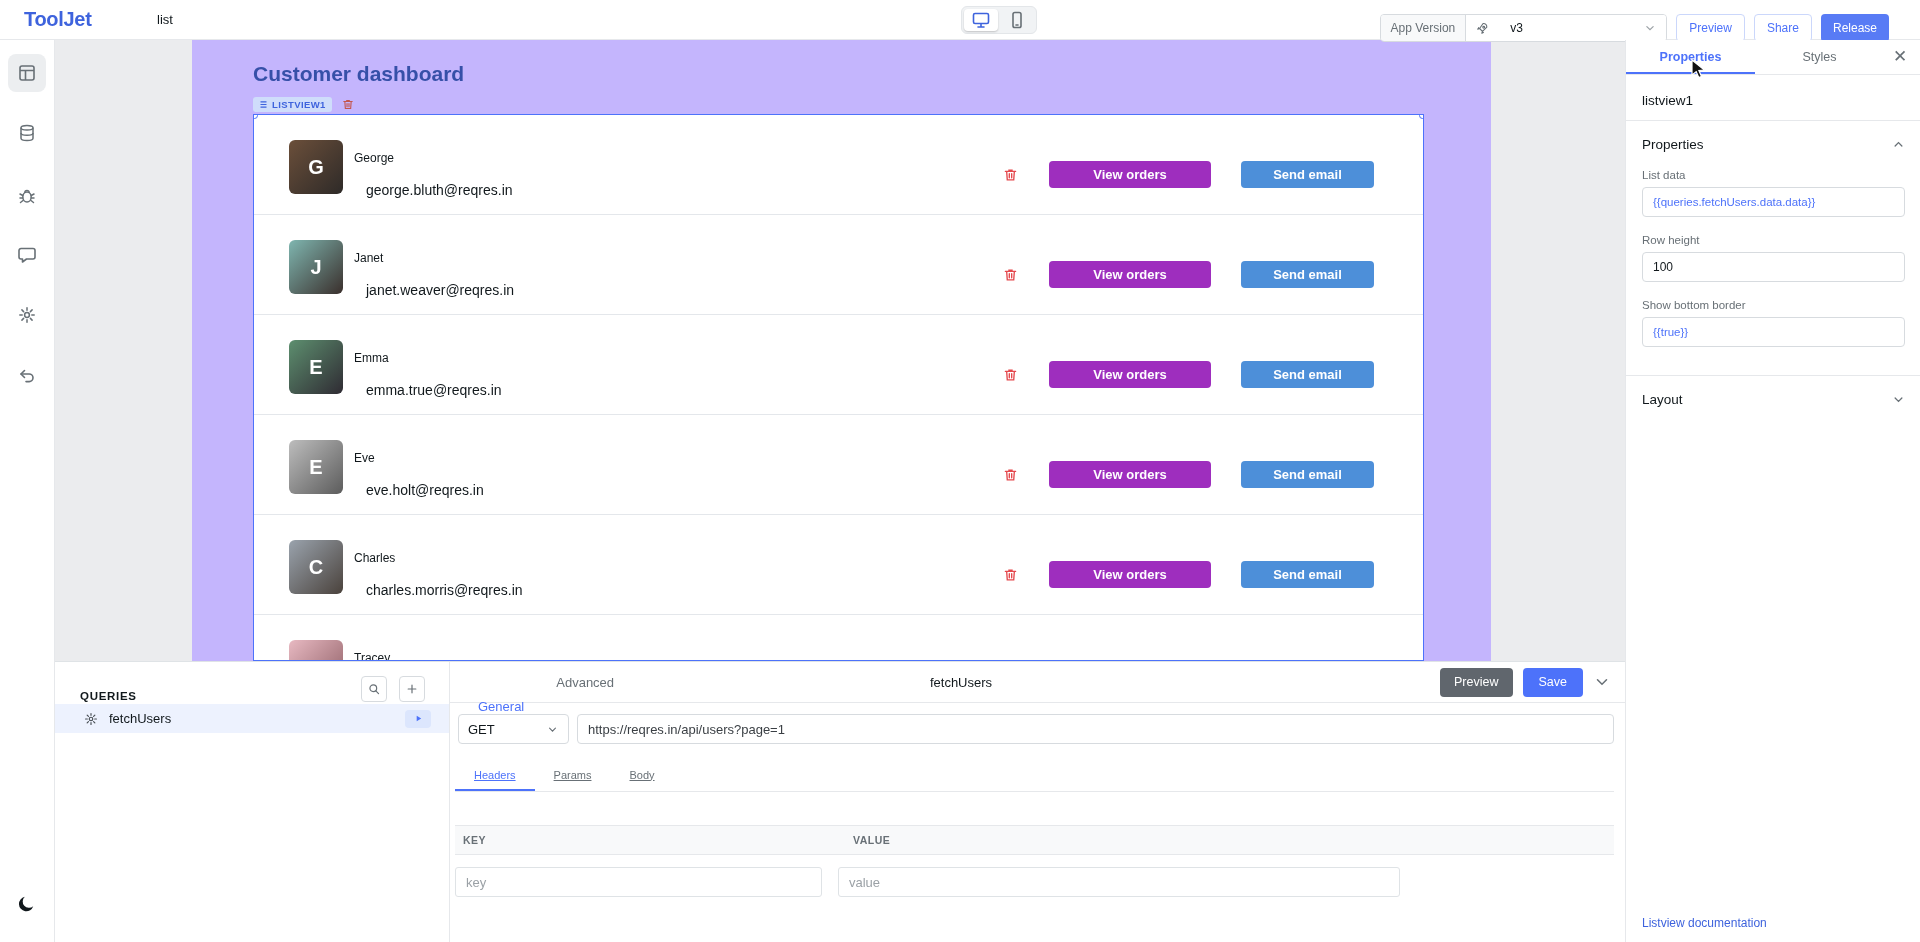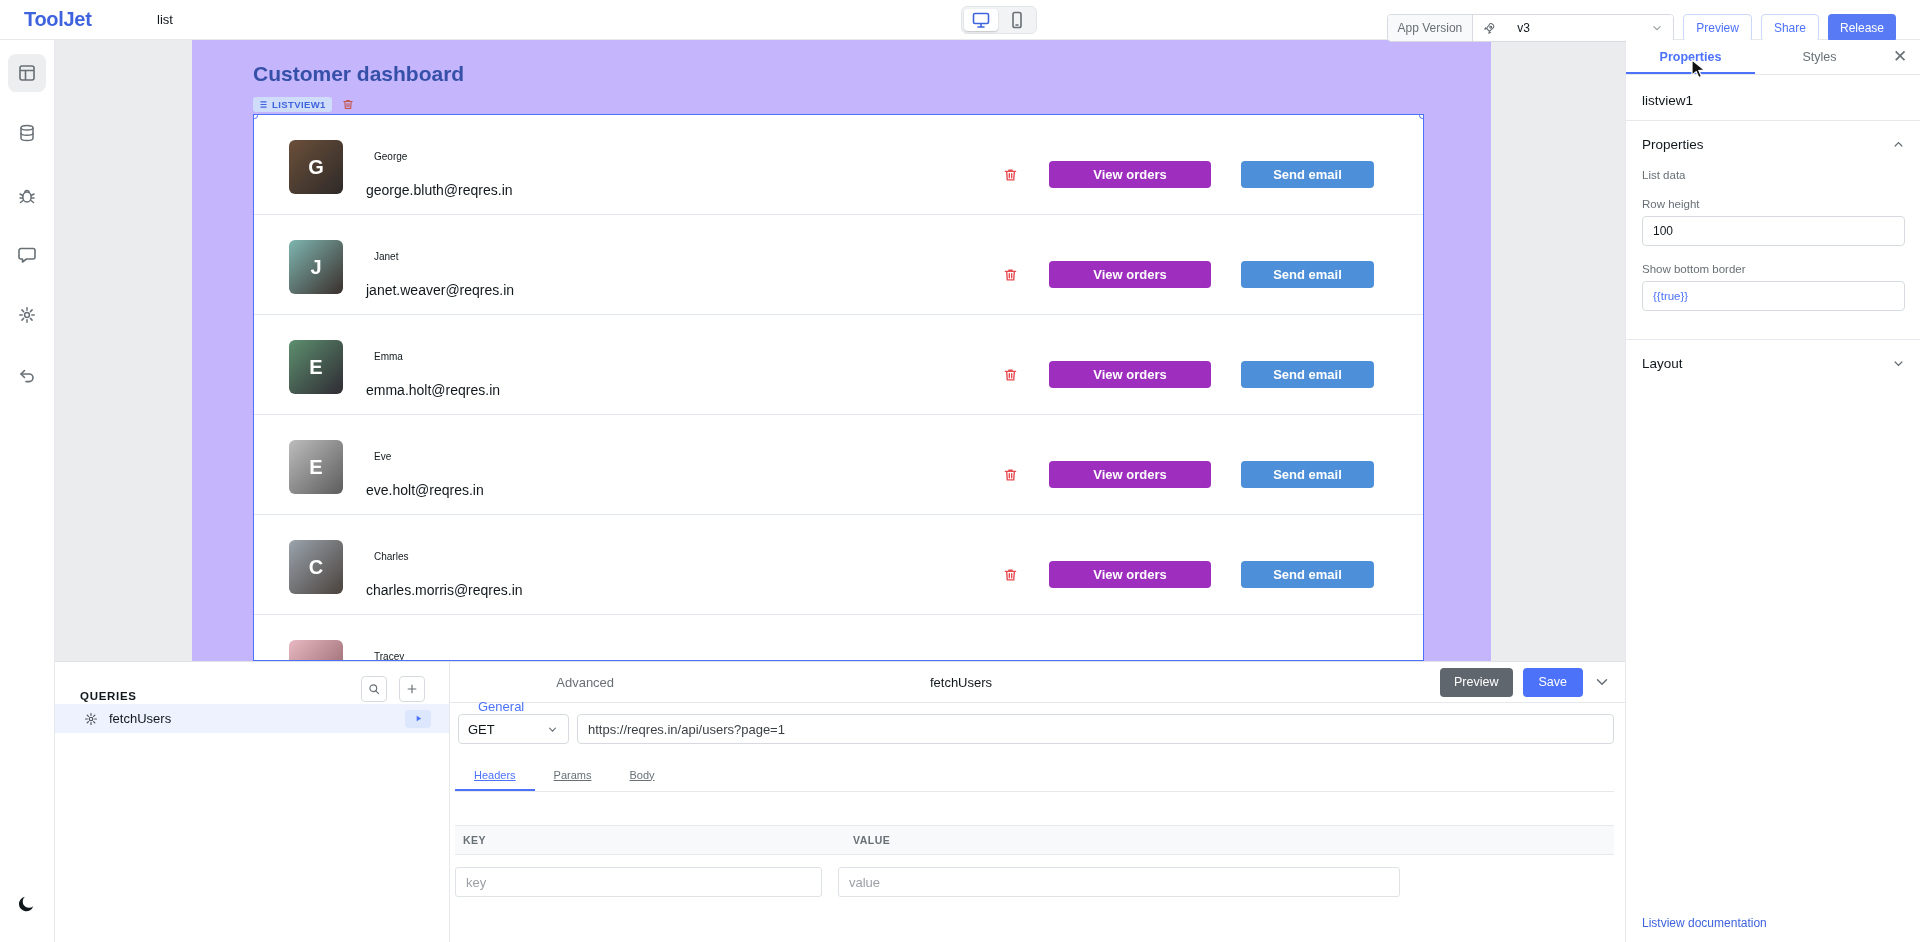--- a/index.html
+++ b/index.html
@@ -13,21 +13,21 @@
   .topbar { position:absolute; left:0; top:0; right:0; height:40px; background:#fff;
             border-bottom:1px solid #E6E8EB; z-index:40; }
   .logo { position:absolute; left:24px; top:8px; font-size:20px; font-weight:800;
           color:var(--logo); letter-spacing:-0.3px; cursor:pointer; }
   .app-name { position:absolute; left:157px; top:12px; font-size:13px; color:#11181C; }
   .device-toggle { position:absolute; left:961px; top:6px; height:28px; display:flex; gap:2px;
                    background:#F1F3F5; border:1px solid #E3E6E9; border-radius:6px; padding:2px; }
   .dev-btn { width:34px; height:22px; border:none; background:transparent; border-radius:4px;
              display:flex; align-items:center; justify-content:center; cursor:pointer; }
   .dev-btn.active { background:#fff; box-shadow:0 1px 2px rgba(0,0,0,.2); }
-  .top-right { position:absolute; right:24px; top:6px; height:44px; display:flex; gap:9px; align-items:center; }
+  .top-right { position:absolute; right:31px; top:6px; height:44px; display:flex; gap:9px; align-items:center; }
   .version-ctl { display:flex; height:28px; border:1px solid #D7DBDF; border-radius:4px; overflow:hidden; }
   .ver-label { padding:0 10px; background:#F8F9FA; color:#687076; font-size:12px;
                border-right:1px solid #D7DBDF; display:flex; align-items:center; }
   .ver-select { width:200px; padding:0 9px; display:flex; gap:20px; align-items:center;
                 font-size:12px; color:#11181C; cursor:pointer; background:#fff; }
   .ver-select .chev { margin-left:auto; display:flex; }
   .btn { height:28px; padding:0 12px; font-size:12px; border-radius:4px; cursor:pointer;
          display:flex; align-items:center; justify-content:center; }
   .btn.ghost { color:var(--primary); background:#fff; border:1px solid #CBD7FB; }
   .btn.solid { color:#fff; background:var(--release); border:none; font-weight:500; }
@@ -51,21 +51,21 @@
   .widget-trash { color:#C4564C; display:flex; cursor:pointer; background:none; border:none; }
   .listview { position:absolute; left:61px; top:74px; width:1171px; height:547px;
               border:1px solid var(--primary); background:#fff; overflow:hidden; }
   .handle { position:absolute; width:7px; height:7px; border:1.5px solid var(--primary);
             background:#fff; border-radius:50%; z-index:5; }
   .h-tl{left:-3px;top:-3px}.h-tr{right:-3px;top:-3px}
   .lv-row { position:relative; height:100px; border-bottom:1px solid #E4E7EB; background:#fff; }
   .avatar { position:absolute; left:35px; top:25px; width:54px; height:54px; border-radius:6px;
             display:flex; align-items:center; justify-content:center; color:#fff;
             font-weight:700; font-size:20px; }
-  .cust-name { position:absolute; left:120px; top:36px; font-size:10px; color:#11181C; }
+  .cust-name { position:absolute; left:100px; top:36px; font-size:12px; color:#11181C; }
   .cust-email { position:absolute; left:112px; top:67px; font-size:14px; color:#11181C; }
   .row-trash { position:absolute; left:748px; top:49px; width:20px; height:22px;
                background:none; border:none; color:var(--danger); cursor:pointer; }
   .btn-orders { position:absolute; left:795px; top:46px; width:162px; height:27px;
                 background:var(--view-orders); color:#fff; font-size:13px; font-weight:700;
                 border:none; border-radius:4px; cursor:pointer; }
   .btn-email { position:absolute; left:987px; top:46px; width:133px; height:27px;
                background:var(--send-email); color:#fff; font-size:13px; font-weight:700;
                border:none; border-radius:4px; cursor:pointer; }
 
@@ -289,21 +289,21 @@
     </button>
     <button class="btn-orders">View orders</button>
     <button class="btn-email">Send email</button>
   </div>
 
   <div class="lv-row">
     <div class="avatar" style="background: linear-gradient(135deg, rgb(93, 143, 111), rgb(47, 43, 51));">
                 <span>E</span>
               </div>
     <div class="cust-name">Emma</div>
-    <div class="cust-email">emma.holt@reqres.in</div>
+    <div class="cust-email">emma.true@reqres.in</div>
     <button class="row-trash">
       <svg width="17" height="18" viewBox="0 0 20 20" fill="none" stroke="currentColor" stroke-width="1.6" stroke-linecap="round">
                   <path d="M4 5.8h12M8.2 5.8V4.3h3.6v1.5M5.5 5.8l.7 9.9h7.6l.7-9.9M8.6 8.5v4.7M11.4 8.5v4.7"></path>
                 </svg>
     </button>
     <button class="btn-orders">View orders</button>
     <button class="btn-email">Send email</button>
   </div>
 
   <div class="lv-row">
@@ -444,20 +444,21 @@
     <div class="rp-section">
       <span>Properties</span>
       <span class="sec-chev">
         <svg width="15" height="15" viewBox="0 0 20 20" fill="none" stroke="currentColor" stroke-width="1.7" stroke-linecap="round">
             <path d="M5.5 12l4.5-4.5L14.5 12"></path>
           </svg>
       </span>
     </div>
 
     <div class="rp-field-label">List data</div>
+    <input class="rp-input code" value="{{queries.fetchUsers.data.data}}" style="">
 
     <div class="rp-field-label">Row height</div>
     <input class="rp-input" value="100" style="">
 
     <div class="rp-field-label">Show bottom border</div>
     <input class="rp-input code" value="{{true}}" style="">
 
     <div class="rp-divider2"></div>
     <div class="rp-section">
       <span>Layout</span>

